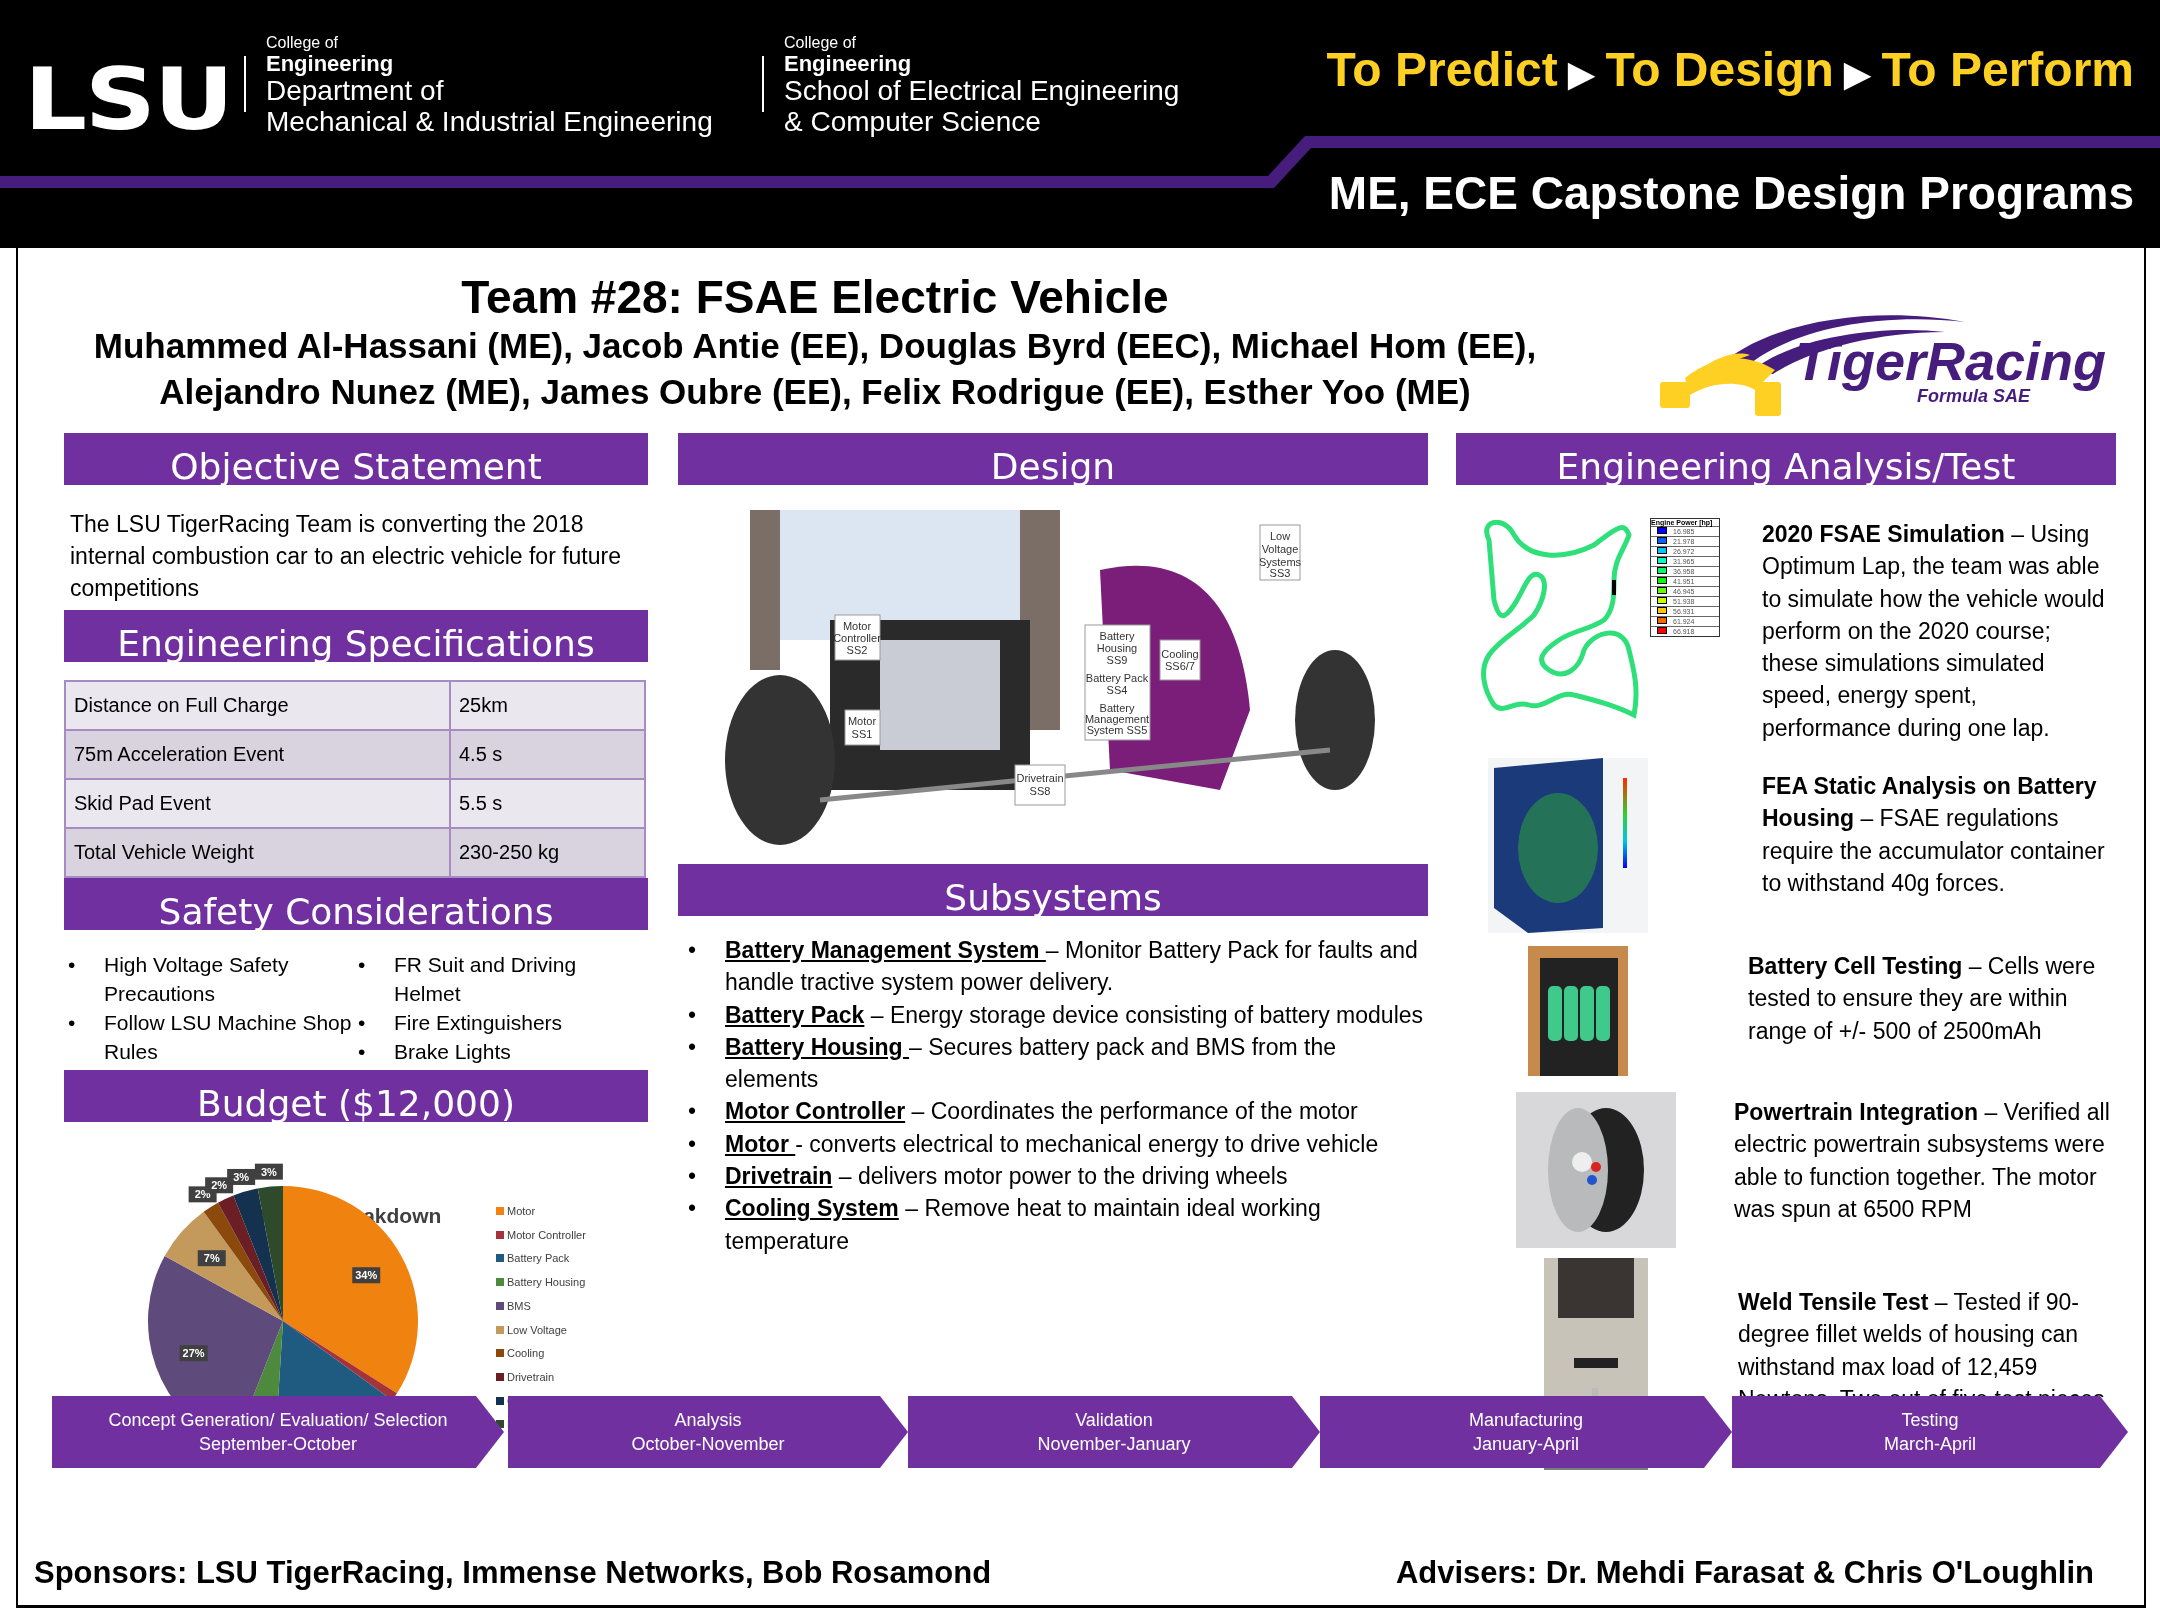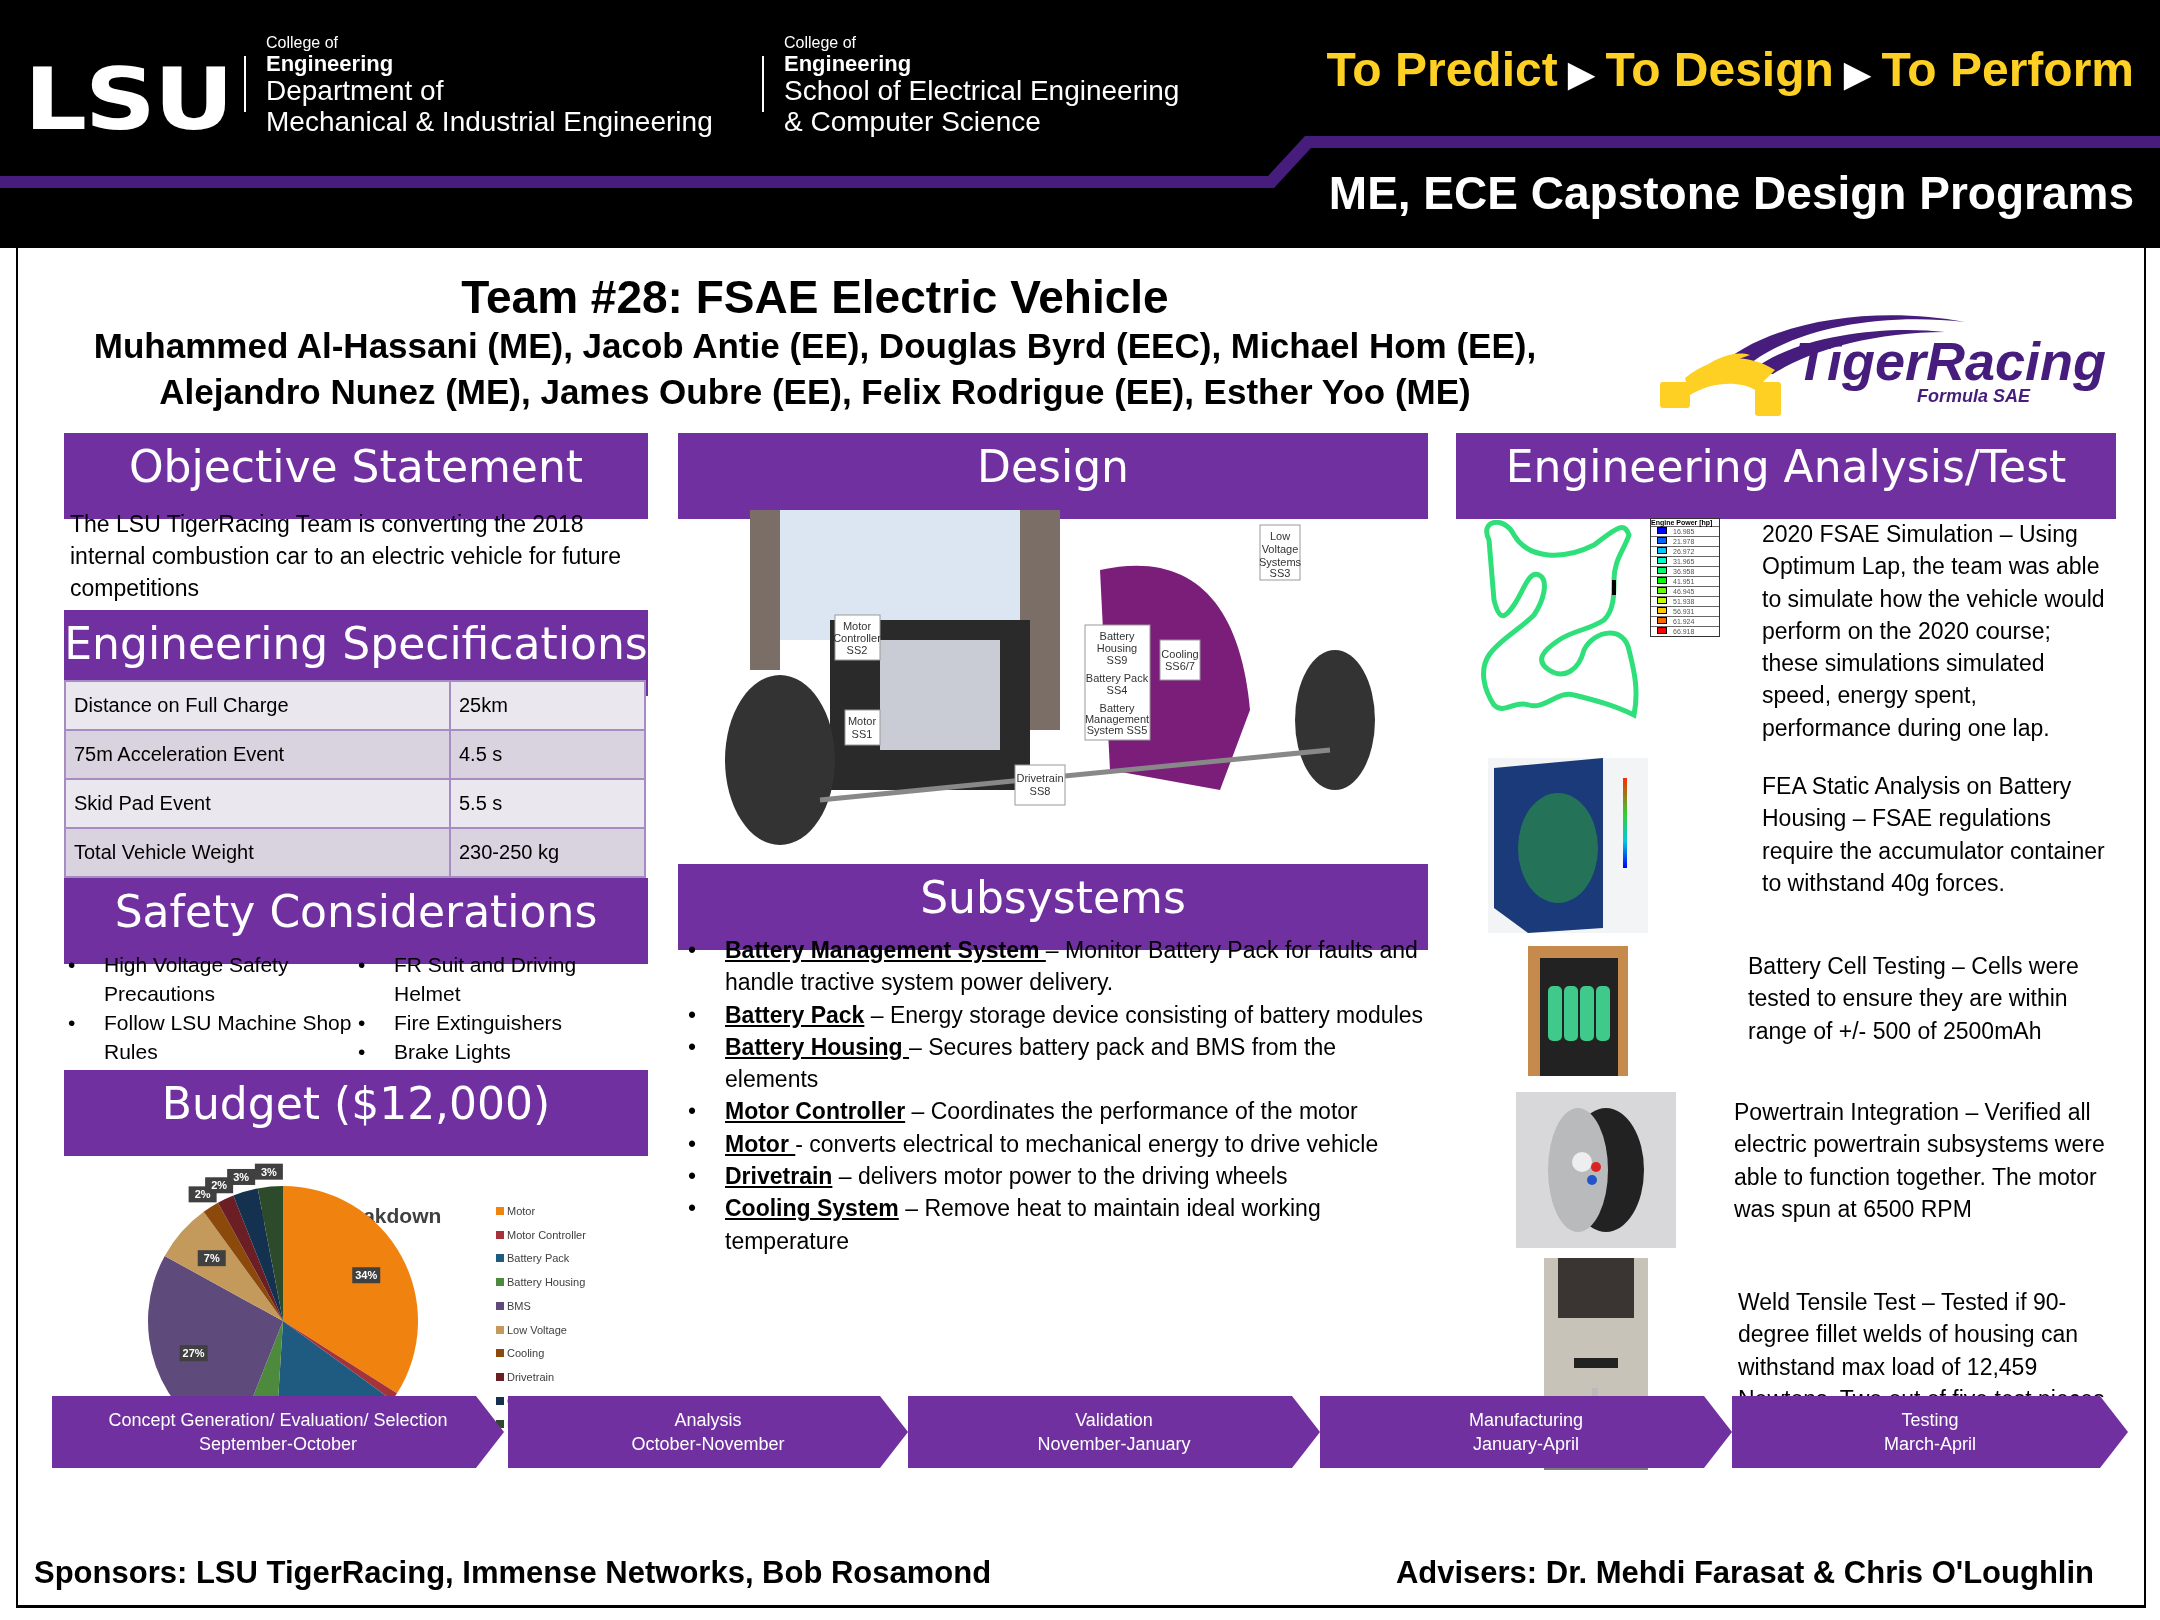--- a/index.html
+++ b/index.html
@@ -20,21 +20,21 @@
   .programs { position: absolute; right: 26px; top: 166px; color: #fff; font-weight: bold; font-size: 46px; white-space: nowrap; }
 
   
   .frame { position: absolute; left: 16px; top: 248px; width: 2130px; height: 1360px; border-left: 2px solid #000; border-right: 2px solid #000; border-bottom: 3px solid #000; }
 
   .title { position: absolute; left: 0; width: 1630px; text-align: center; top: 270px; font-weight: bold; font-size: 46px; }
   .members { position: absolute; left: 0; width: 1630px; text-align: center; font-weight: bold; font-size: 35px; }
 
   .tiger-logo { position: absolute; left: 1655px; top: 300px; width: 450px; height: 120px; }
 
-  .banner { position: absolute; background: #7030a0; color: #fff; text-align: center; font-family: "DejaVu Sans", sans-serif; font-size: 44px; line-height: 68px; height: 86px; white-space: nowrap; overflow: hidden; }
+  .banner { position: absolute; background: #7030a0; color: #fff; text-align: center; font-family: "DejaVu Sans", sans-serif; font-size: 36px; line-height: 68px; height: 52px; white-space: nowrap; overflow: hidden; }
 
   .para { position: absolute; font-size: 23px; line-height: 32px; }
 
   table.spec { position: absolute; left: 64px; top: 680px; width: 582px; border-collapse: collapse; font-size: 20px; }
   table.spec td { border: 2px solid #a78bc3; padding: 0 8px; height: 49px; }
   table.spec tr:nth-child(odd) td { background: #ebe7ef; }
   table.spec tr:nth-child(even) td { background: #d9d3e0; }
   table.spec td.val { width: 195px; }
 
   ul.bullets { position: absolute; list-style: none; font-size: 21px; line-height: 29px; }
@@ -47,21 +47,21 @@
   .legend .sw { display: inline-block; width: 8px; height: 8px; margin-right: 3px; }
 
   .design-img { position: absolute; left: 720px; top: 510px; width: 690px; height: 340px; }
 
   ul.subs { position: absolute; left: 684px; top: 934px; list-style: none; font-size: 23px; line-height: 32.3px; width: 740px; }
   ul.subs li { position: relative; padding-left: 41px; }
   ul.subs li::before { content: "•"; position: absolute; left: 4px; }
   ul.subs .term { font-weight: bold; text-decoration: underline; }
 
   .ea-text { position: absolute; font-size: 23px; line-height: 32.3px; }
-  .ea-text b { font-weight: normal; }
+  .ea-text b { font-weight: bold; }
 
   .img-box { position: absolute; }
 
   .timeline { position: absolute; top: 1396px; height: 72px; }
   .chev { position: absolute; top: 0; height: 72px; background: #7030a0; color: #fff; font-size: 18px; text-align: center; line-height: 24px; padding-top: 12px; clip-path: polygon(0 0, calc(100% - 28px) 0, 100% 50%, calc(100% - 28px) 100%, 0 100%); }
 
   .footer-text { position: absolute; top: 1555px; font-weight: bold; font-size: 31px; white-space: nowrap; }
 </style>
 </head>
 <body>

